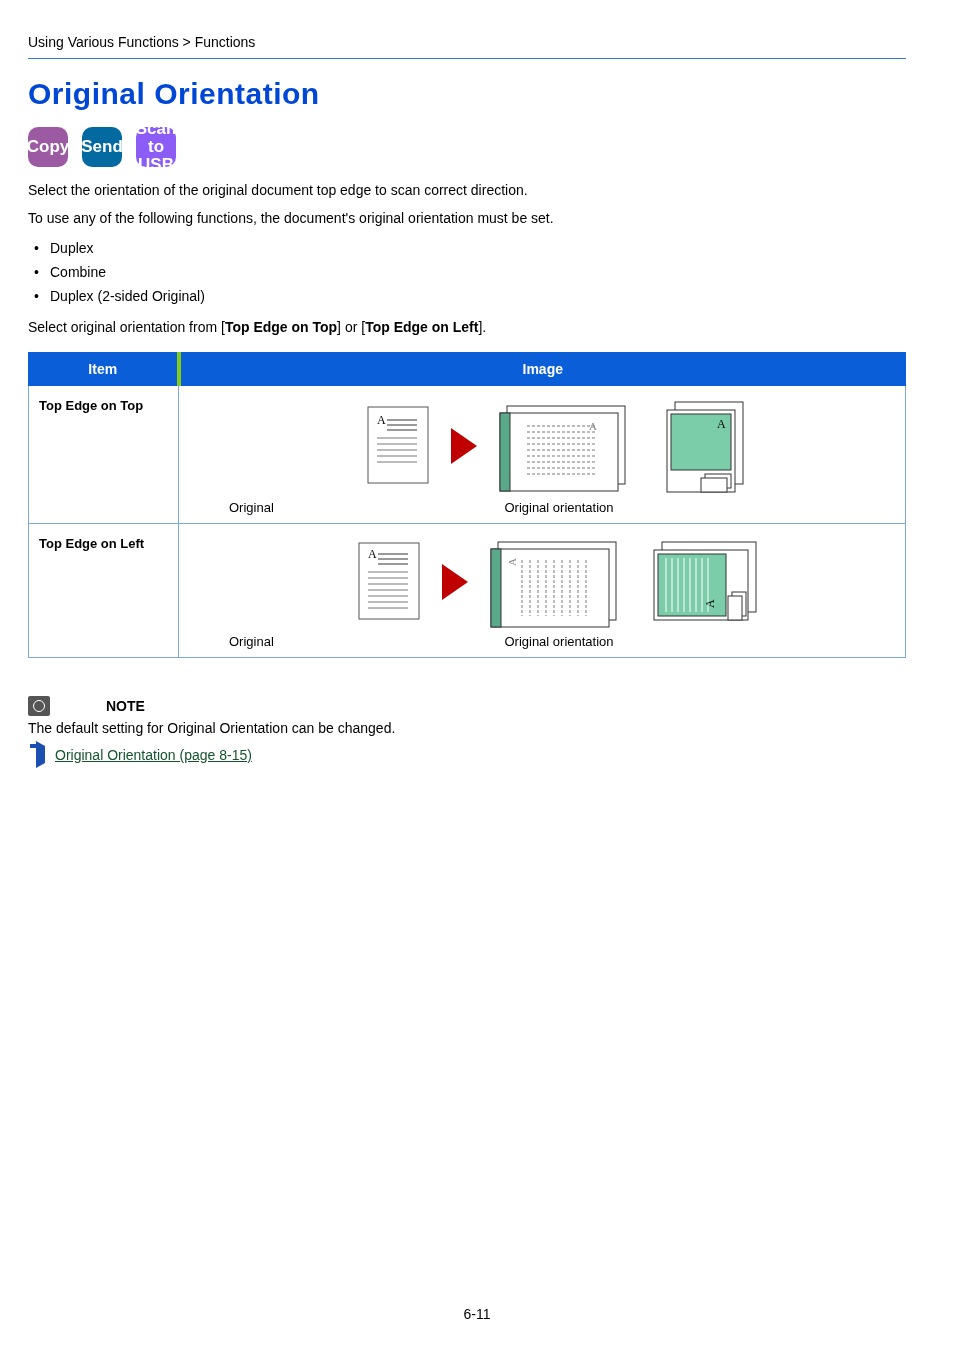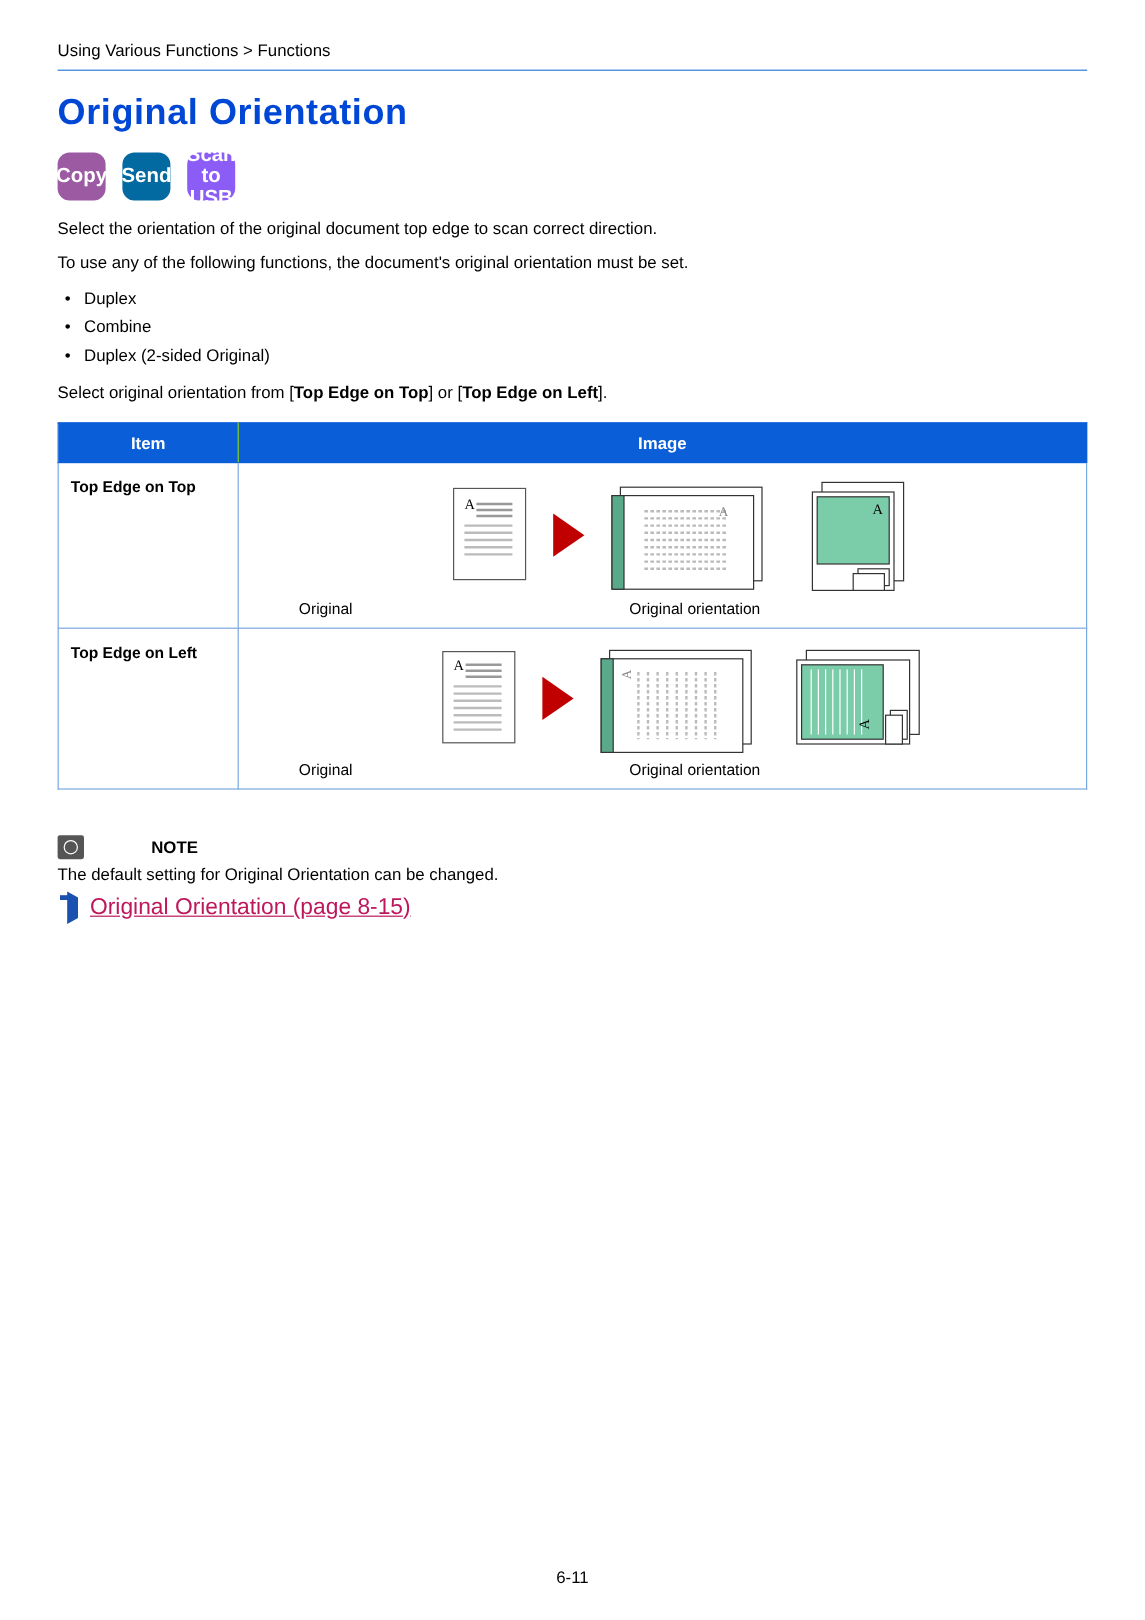--- a/index.html
+++ b/index.html
@@ -7,21 +7,21 @@
     margin: 0;
     padding: 0;
     font-family: Arial, Helvetica, sans-serif;
     background: #fff;
     color: #000;
     width: 954px;
     height: 1350px;
     position: relative;
   }
   .page {
-    padding: 34px 48px 0 48px;
+    padding: 34px 48px 0 28px;
   }
   .breadcrumb {
     font-size: 14px;
     color: #000;
     margin-bottom: 8px;
   }
   .hr-top {
     border: none;
     border-top: 1px solid #2d7dd6;
     margin: 0 0 18px 0;
@@ -78,21 +78,21 @@
     margin-top: 14px;
   }
   table.orient th {
     background: #0a5ed8;
     color: #fff;
     font-size: 14px;
     font-weight: bold;
     padding: 8px 10px;
     border: 1px solid #0a5ed8;
   }
-  table.orient th.col-item { width: 150px; border-right: 1px solid #84cc16; }
+  table.orient th.col-item { width: 150px; border-right: 4px solid #84cc16; }
   table.orient td {
     border: 1px solid #7aa9e0;
     padding: 12px 10px 8px 10px;
     vertical-align: top;
     font-size: 13px;
   }
   table.orient td.item-cell { font-weight: bold; }
   .img-cell-inner {
     display: flex;
     flex-direction: column;
@@ -157,23 +157,23 @@
     position: relative;
   }
   .arrow-blue::before {
     content: "";
     position: absolute;
     left: -15px; top: -2px;
     width: 8px; height: 4px;
     background: #1b4fb0;
   }
   .link-text {
-    color: #be185d;
+    color: #14532d;
     text-decoration: underline;
-    font-size: 19px;
+    font-size: 14px;
   }
   .page-num {
     position: absolute;
     bottom: 28px;
     left: 0; right: 0;
     text-align: center;
     font-size: 14px;
   }
   
   svg { display: block; }

